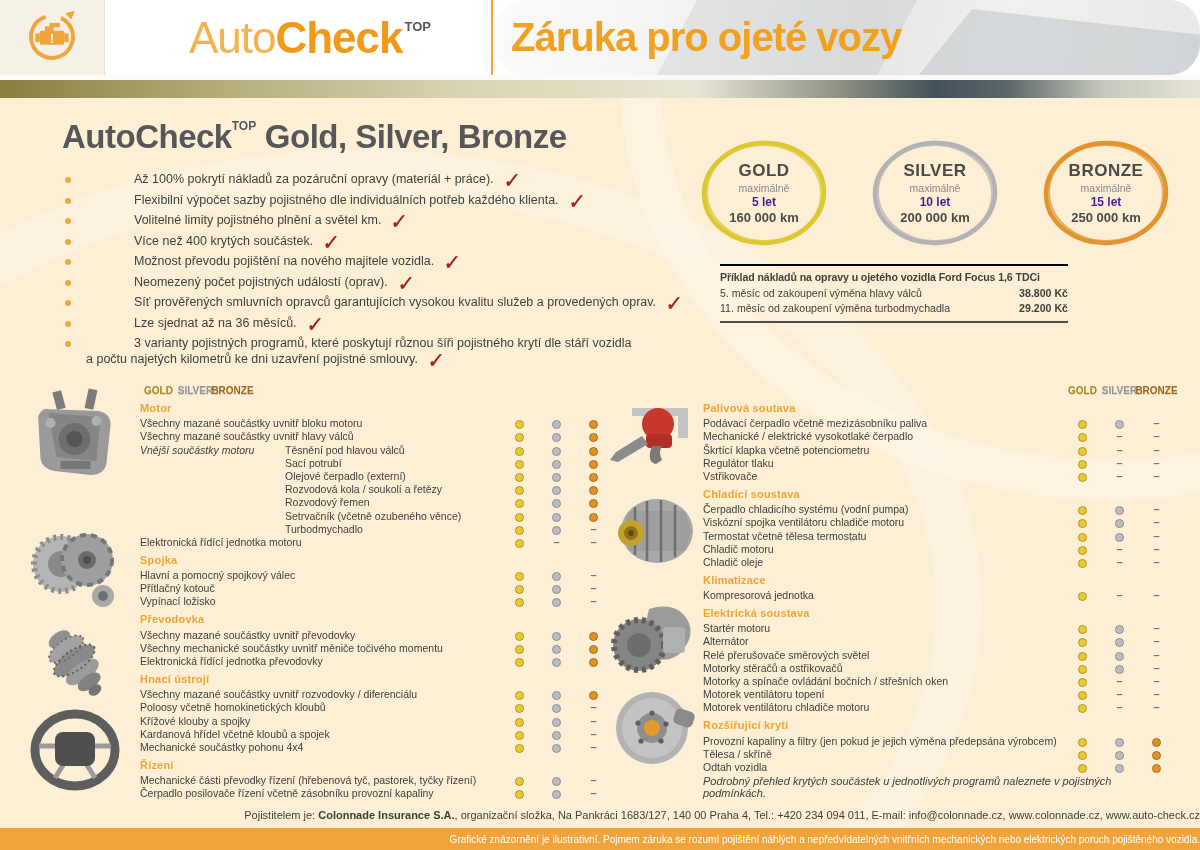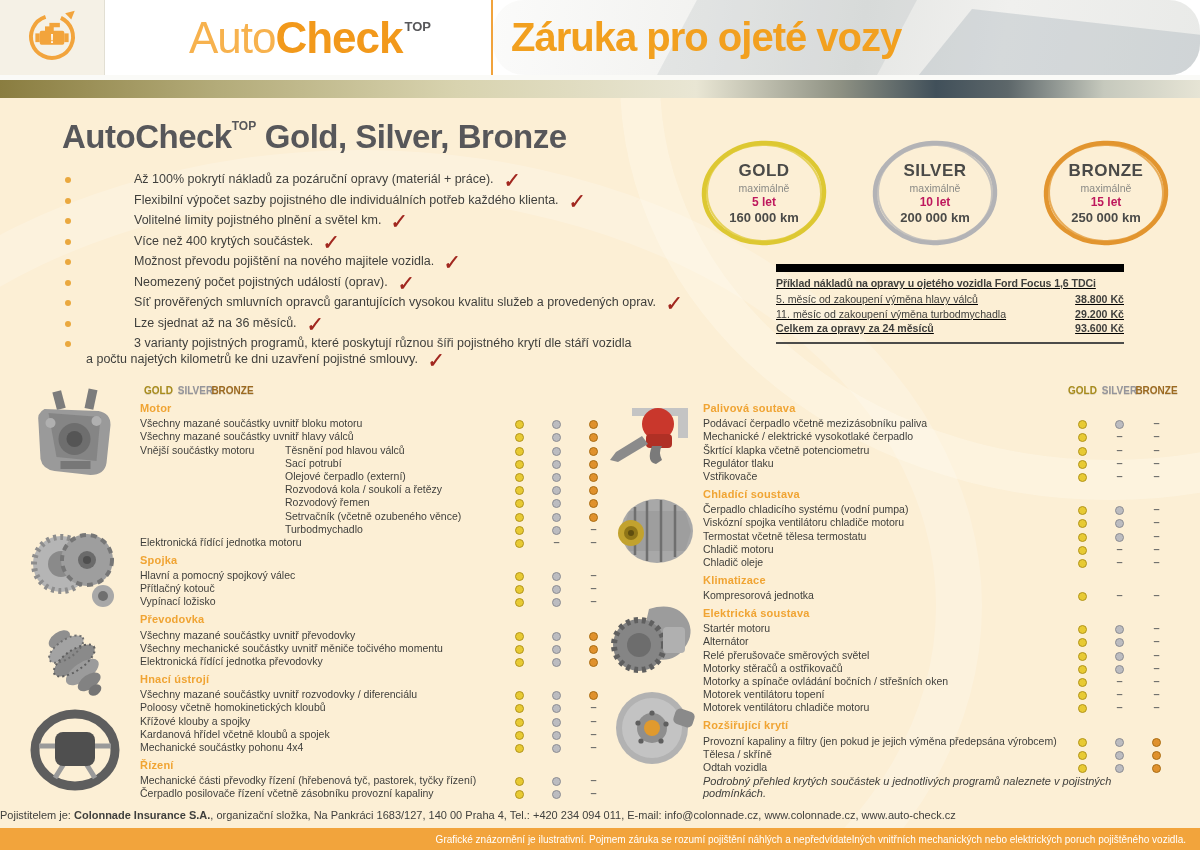--- a/index.html
+++ b/index.html
@@ -28,49 +28,49 @@
   .bullet{position:relative;padding-left:24px;font-size:12.5px;color:#3f3f3c;line-height:15.5px;margin-bottom:5px;}
   .btext{white-space:pre-line;margin-left:48px;}
   .bdot{position:absolute;left:3px;top:5px;width:6px;height:6px;border-radius:50%;background:#eaa83e;}
   .check{font-size:19px;font-weight:bold;color:#a1271f;margin-left:10px;display:inline-block;transform:skewX(-12deg) rotate(-8deg);vertical-align:-4px;line-height:10px;}
   
   .badges{left:698px;top:136px;width:474px;display:flex;justify-content:space-between;z-index:2;}
   .badge{position:relative;width:132px;height:114px;display:flex;flex-direction:column;align-items:center;justify-content:center;text-align:center;}
   .badge svg{position:absolute;left:0;top:0;width:100%;height:100%;}
   .bname{position:relative;font-size:17px;font-weight:bold;color:#4a4a48;letter-spacing:0.5px;}
   .bmax{position:relative;font-size:10.5px;color:#8a8a86;margin:1px 0;}
-  .byrs{position:relative;font-size:12px;font-weight:bold;color:#be185d;}
+  .byrs{position:relative;font-size:12px;font-weight:bold;color:#4c1d95;}
   .bkm{position:relative;font-size:13px;font-weight:bold;color:#4a4a48;margin-top:1px;text-align:right;}
   
-  .cost{left:776px;top:264px;width:348px;border-top:8px solid #000000;border-bottom:2px solid #4c4c4a;padding:5px 0 6px 0;z-index:2;text-decoration:underline;}
+  .cost{left:720px;top:264px;width:348px;border-top:2px solid #000000;border-bottom:2px solid #4c4c4a;padding:5px 0 6px 0;z-index:2;}
   .cost-title{font-size:10.6px;font-weight:bold;color:#3f3f3c;margin-bottom:3px;white-space:nowrap;letter-spacing:-0.1px;}
   .cost-row{display:flex;justify-content:space-between;font-size:10.6px;color:#3f3f3c;line-height:14.5px;}
   .cost-amt{font-weight:bold;}
   .cost-total{font-weight:bold;}
   
   .parts-left{left:140px;top:380px;width:472px;z-index:2;}
   .parts-right{left:703px;top:380px;width:472px;z-index:2;}
   .phead{display:flex;align-items:flex-end;margin-bottom:3px;height:16px;}
   .phlabel{flex:1;font-size:13px;font-weight:bold;color:#3f3f3c;letter-spacing:0.2px;}
   .phcell{width:37px;display:flex;justify-content:center;font-size:10px;font-weight:bold;white-space:nowrap;text-shadow:0 1px 0 rgba(0,0,0,0.12);}
   .c0{color:#a88c1c;} .c1{color:#95959b;} .c2{color:#9c6a20;}
   .sec-title{font-size:11px;font-weight:bold;color:#f0a433;margin:6px 0 2px 0;letter-spacing:0.2px;}
   .prow{display:flex;align-items:flex-end;height:13.2px;font-size:10.5px;color:#3f3f3c;}
   .plabel{flex:1;white-space:nowrap;overflow:visible;}
-  .pmain{display:inline-block;width:145px;}
+  .pmain{display:inline-block;width:145px;font-style:italic;}
   .pcell{width:37px;display:flex;justify-content:center;align-items:center;}
   .dot{width:9px;height:9px;border-radius:50%;display:block;box-sizing:border-box;}
   .dot0{background:#e8ca33;border:1px solid #b2951d;}
   .dot1{background:#bcbcc0;border:1px solid #8d8d92;}
   .dot2{background:#e0912c;border:1px solid #a96d15;}
   .dash{color:#6f6f6c;font-weight:bold;font-size:11px;line-height:11px;}
   
   .note{left:703px;top:775px;width:465px;font-size:11px;font-style:italic;color:#3f3f3c;z-index:2;}
-  .footer{left:0;top:809px;width:1200px;text-align:left;font-size:11px;color:#3f3f3c;z-index:2;}
-  .bottombar{left:0;top:828px;width:1200px;height:22px;background:#f2a43c;color:#ffffff;font-size:10px;display:flex;align-items:center;justify-content:flex-end;padding-right:14px;box-sizing:border-box;z-index:5;}
+  .footer{left:0;top:809px;width:1200px;text-align:right;font-size:11px;color:#3f3f3c;z-index:2;}
+  .bottombar{left:0;top:828px;width:1200px;height:22px;background:#f2a43c;color:#ffffff;font-size:10px;display:flex;align-items:center;justify-content:flex-end;box-sizing:border-box;z-index:5;}
   
   .pimg{z-index:1;}
   .pimg svg{width:100%;height:100%;}
 </style>
 </head>
 <body>
 
 <div id="page">
 
   <div class="layer swirl1"></div>
@@ -160,24 +160,20 @@
     <div id="cost-rows">
         <div class="cost-row">
           <span>5. měsíc od zakoupení výměna hlavy válců</span>
           <span class="cost-amt">38.800 Kč</span>
         </div>
         <div class="cost-row">
           <span>11. měsíc od zakoupení výměna turbodmychadla</span>
           <span class="cost-amt">29.200 Kč</span>
         </div>
       </div>
-    <div class="cost-row cost-total">
-      <span>Celkem za opravy za 24 měsíců</span>
-      <span class="cost-amt">93.600 Kč</span>
-    </div>
   </div>
 
   <div class="layer parts-left">
     <div class="phead">
       <div class="phcell c0">GOLD</div>
       <div class="phcell c1">SILVER</div>
       <div class="phcell c2">BRONZE</div>
     </div>
     <div id="left-sections">
         <div class="sec-title">Motor</div>

